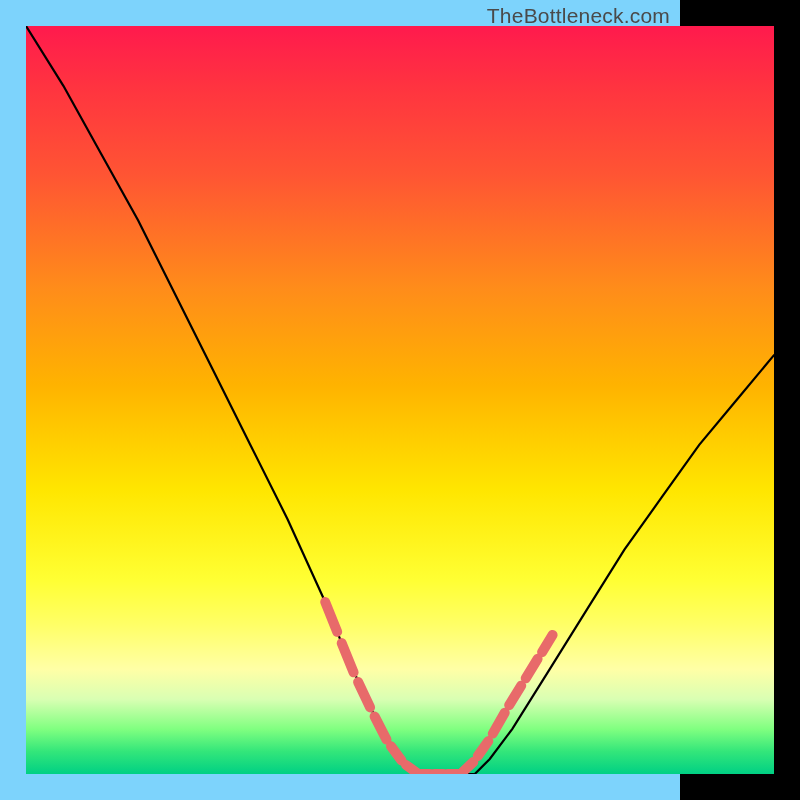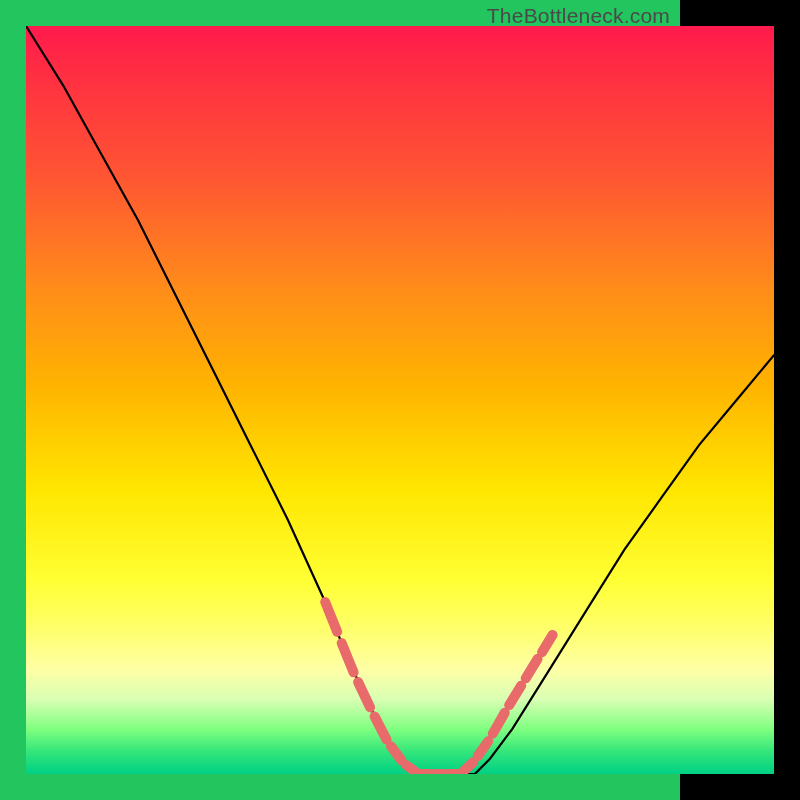--- a/index.html
+++ b/index.html
@@ -9,21 +9,21 @@
     height: 800px;
     background: #000;
     font-family: Arial, Helvetica, sans-serif;
   }
   .frame {
     position: absolute;
     left: 0;
     top: 0;
     width: 680px;
     height: 800px;
-    background: #22c55e;
+    background: #7dd3fc;
   }
   .plot {
     position: absolute;
     left: 26px;
     top: 26px;
     width: 748px;
     height: 748px;
     overflow: hidden;
   }
   .gradient {

